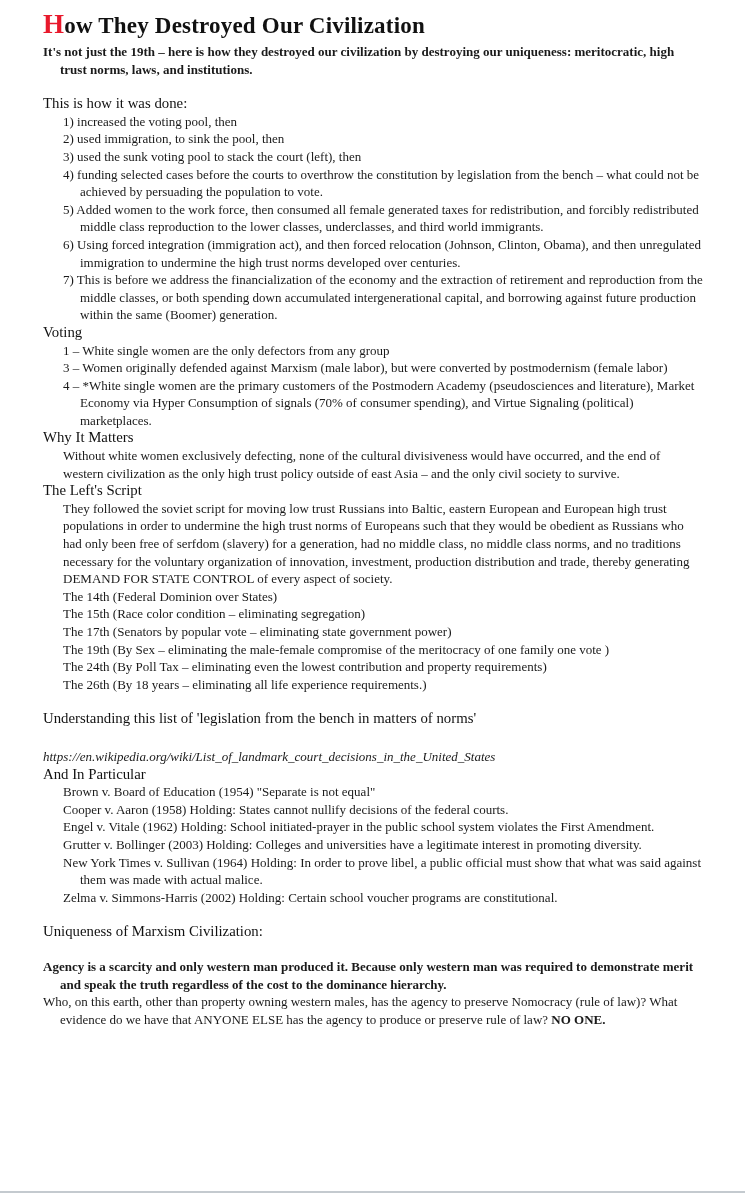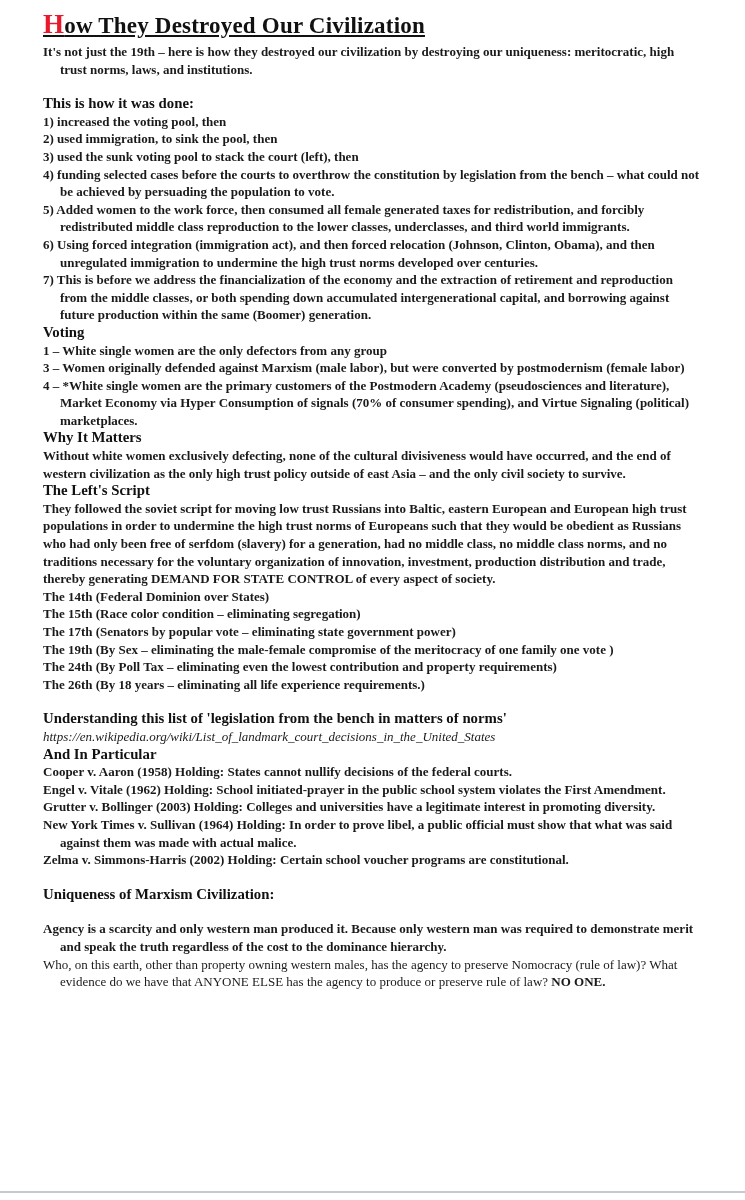--- a/index.html
+++ b/index.html
@@ -21,53 +21,54 @@
     height: 1200px;
     padding: 11px 42px 0 43px;
   }
   .title {
     font-size: 23px;
     line-height: 27px;
     font-weight: bold;
     margin: 0 0 4px 0;
     color: #111111;
     letter-spacing: 0.2px;
-    text-decoration: underline;
   }
   .title .lead {
     color: #e8192c;
     font-size: 27px;
   }
   .subtitle {
     font-weight: bold;
     margin: 0 0 17px 0;
   }
   .blk, .subtitle {
     font-size: 13px;
     line-height: 17.6px;
     margin: 0;
   }
   .subtitle, .item, .para-hang, .para-hang-bold {
     padding-left: 17px;
     text-indent: -17px;
   }
   h2.blk {
-    font-weight: bold;
+    font-weight: normal;
     font-size: 14.8px;
     color: #111111;
   }
   .para, .line, .item {
-    font-weight: bold;
+    font-weight: normal;
+    margin-left: 20px;
   }
   .para-hang-bold {
     font-weight: bold;
   }
   .link {
     font-style: italic;
     color: #1a1a1a;
+    margin-top: 20px;
   }
   .gap {
     margin-top: 17px;
   }
   .bottom-edge {
     position: absolute;
     left: 0;
     right: 0;
     bottom: 7px;
     height: 2px;
@@ -99,20 +100,21 @@
       <p class="blk para">They followed the soviet script for moving low trust Russians into Baltic, eastern European and European high trust populations in order to undermine the high trust norms of Europeans such that they would be obedient as Russians who had only been free of serfdom (slavery) for a generation, had no middle class, no middle class norms, and no traditions necessary for the voluntary organization of innovation, investment, production distribution and trade, thereby generating DEMAND FOR STATE CONTROL of every aspect of society.</p>
       <p class="blk line">The 14th (Federal Dominion over States)</p>
       <p class="blk line">The 15th (Race color condition – eliminating segregation)</p>
       <p class="blk line">The 17th (Senators by popular vote – eliminating state government power)</p>
       <p class="blk line">The 19th (By Sex – eliminating the male-female compromise of the meritocracy of one family one vote )</p>
       <p class="blk line">The 24th (By Poll Tax – eliminating even the lowest contribution and property requirements)</p>
       <p class="blk line">The 26th (By 18 years – eliminating all life experience requirements.)</p>
       <h2 class="blk heading gap">Understanding this list of 'legislation from the bench in matters of norms'</h2>
       <p class="blk link">https://en.wikipedia.org/wiki/List_of_landmark_court_decisions_in_the_United_States</p>
       <h2 class="blk heading">And In Particular</h2>
+      <p class="blk item">Brown v. Board of Education (1954) "Separate is not equal"</p>
       <p class="blk item">Cooper v. Aaron (1958) Holding: States cannot nullify decisions of the federal courts.</p>
       <p class="blk item">Engel v. Vitale (1962) Holding: School initiated-prayer in the public school system violates the First Amendment.</p>
       <p class="blk item">Grutter v. Bollinger (2003) Holding: Colleges and universities have a legitimate interest in promoting diversity.</p>
       <p class="blk item">New York Times v. Sullivan (1964) Holding: In order to prove libel, a public official must show that what was said against them was made with actual malice.</p>
       <p class="blk item">Zelma v. Simmons-Harris (2002) Holding: Certain school voucher programs are constitutional.</p>
       <h2 class="blk heading gap">Uniqueness of Marxism Civilization:</h2>
       <p class="blk para-hang-bold gap">Agency is a scarcity and only western man produced it. Because only western man was required to demonstrate merit and speak the truth regardless of the cost to the dominance hierarchy.</p>
       <p class="blk para-hang">Who, on this earth, other than property owning western males, has the agency to preserve Nomocracy (rule of law)? What evidence do we have that ANYONE ELSE has the agency to produce or preserve rule of law? <b>NO ONE.</b></p>
     </div>
 </div>

